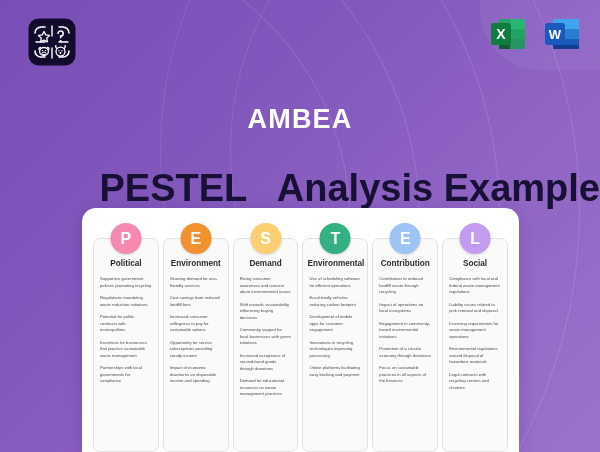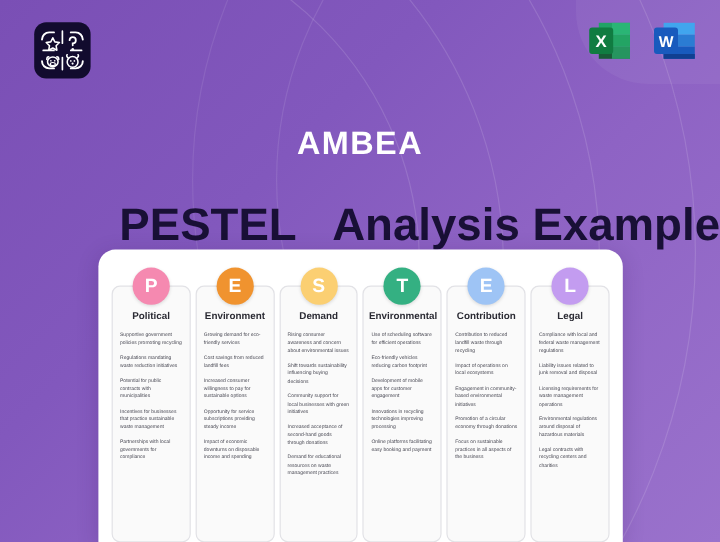--- a/index.html
+++ b/index.html
@@ -240,21 +240,21 @@
         <div class="items">
           <div class="item">Contribution to reduced landfill waste through recycling</div>
           <div class="item">Impact of operations on local ecosystems</div>
           <div class="item">Engagement in community-based environmental initiatives</div>
           <div class="item">Promotion of a circular economy through donations</div>
           <div class="item">Focus on sustainable practices in all aspects of the business</div>
         </div>
       </div>
       <div class="col">
         <div class="badge" style="background: rgb(195, 156, 240);">L</div>
-        <div class="col-title">Legal</div>
+        <div class="col-title">Social</div>
         <div class="items">
           <div class="item">Compliance with local and federal waste management regulations</div>
           <div class="item">Liability issues related to junk removal and disposal</div>
           <div class="item">Licensing requirements for waste management operations</div>
           <div class="item">Environmental regulations around disposal of hazardous materials</div>
           <div class="item">Legal contracts with recycling centers and charities</div>
         </div>
       </div>
     </div>
 

